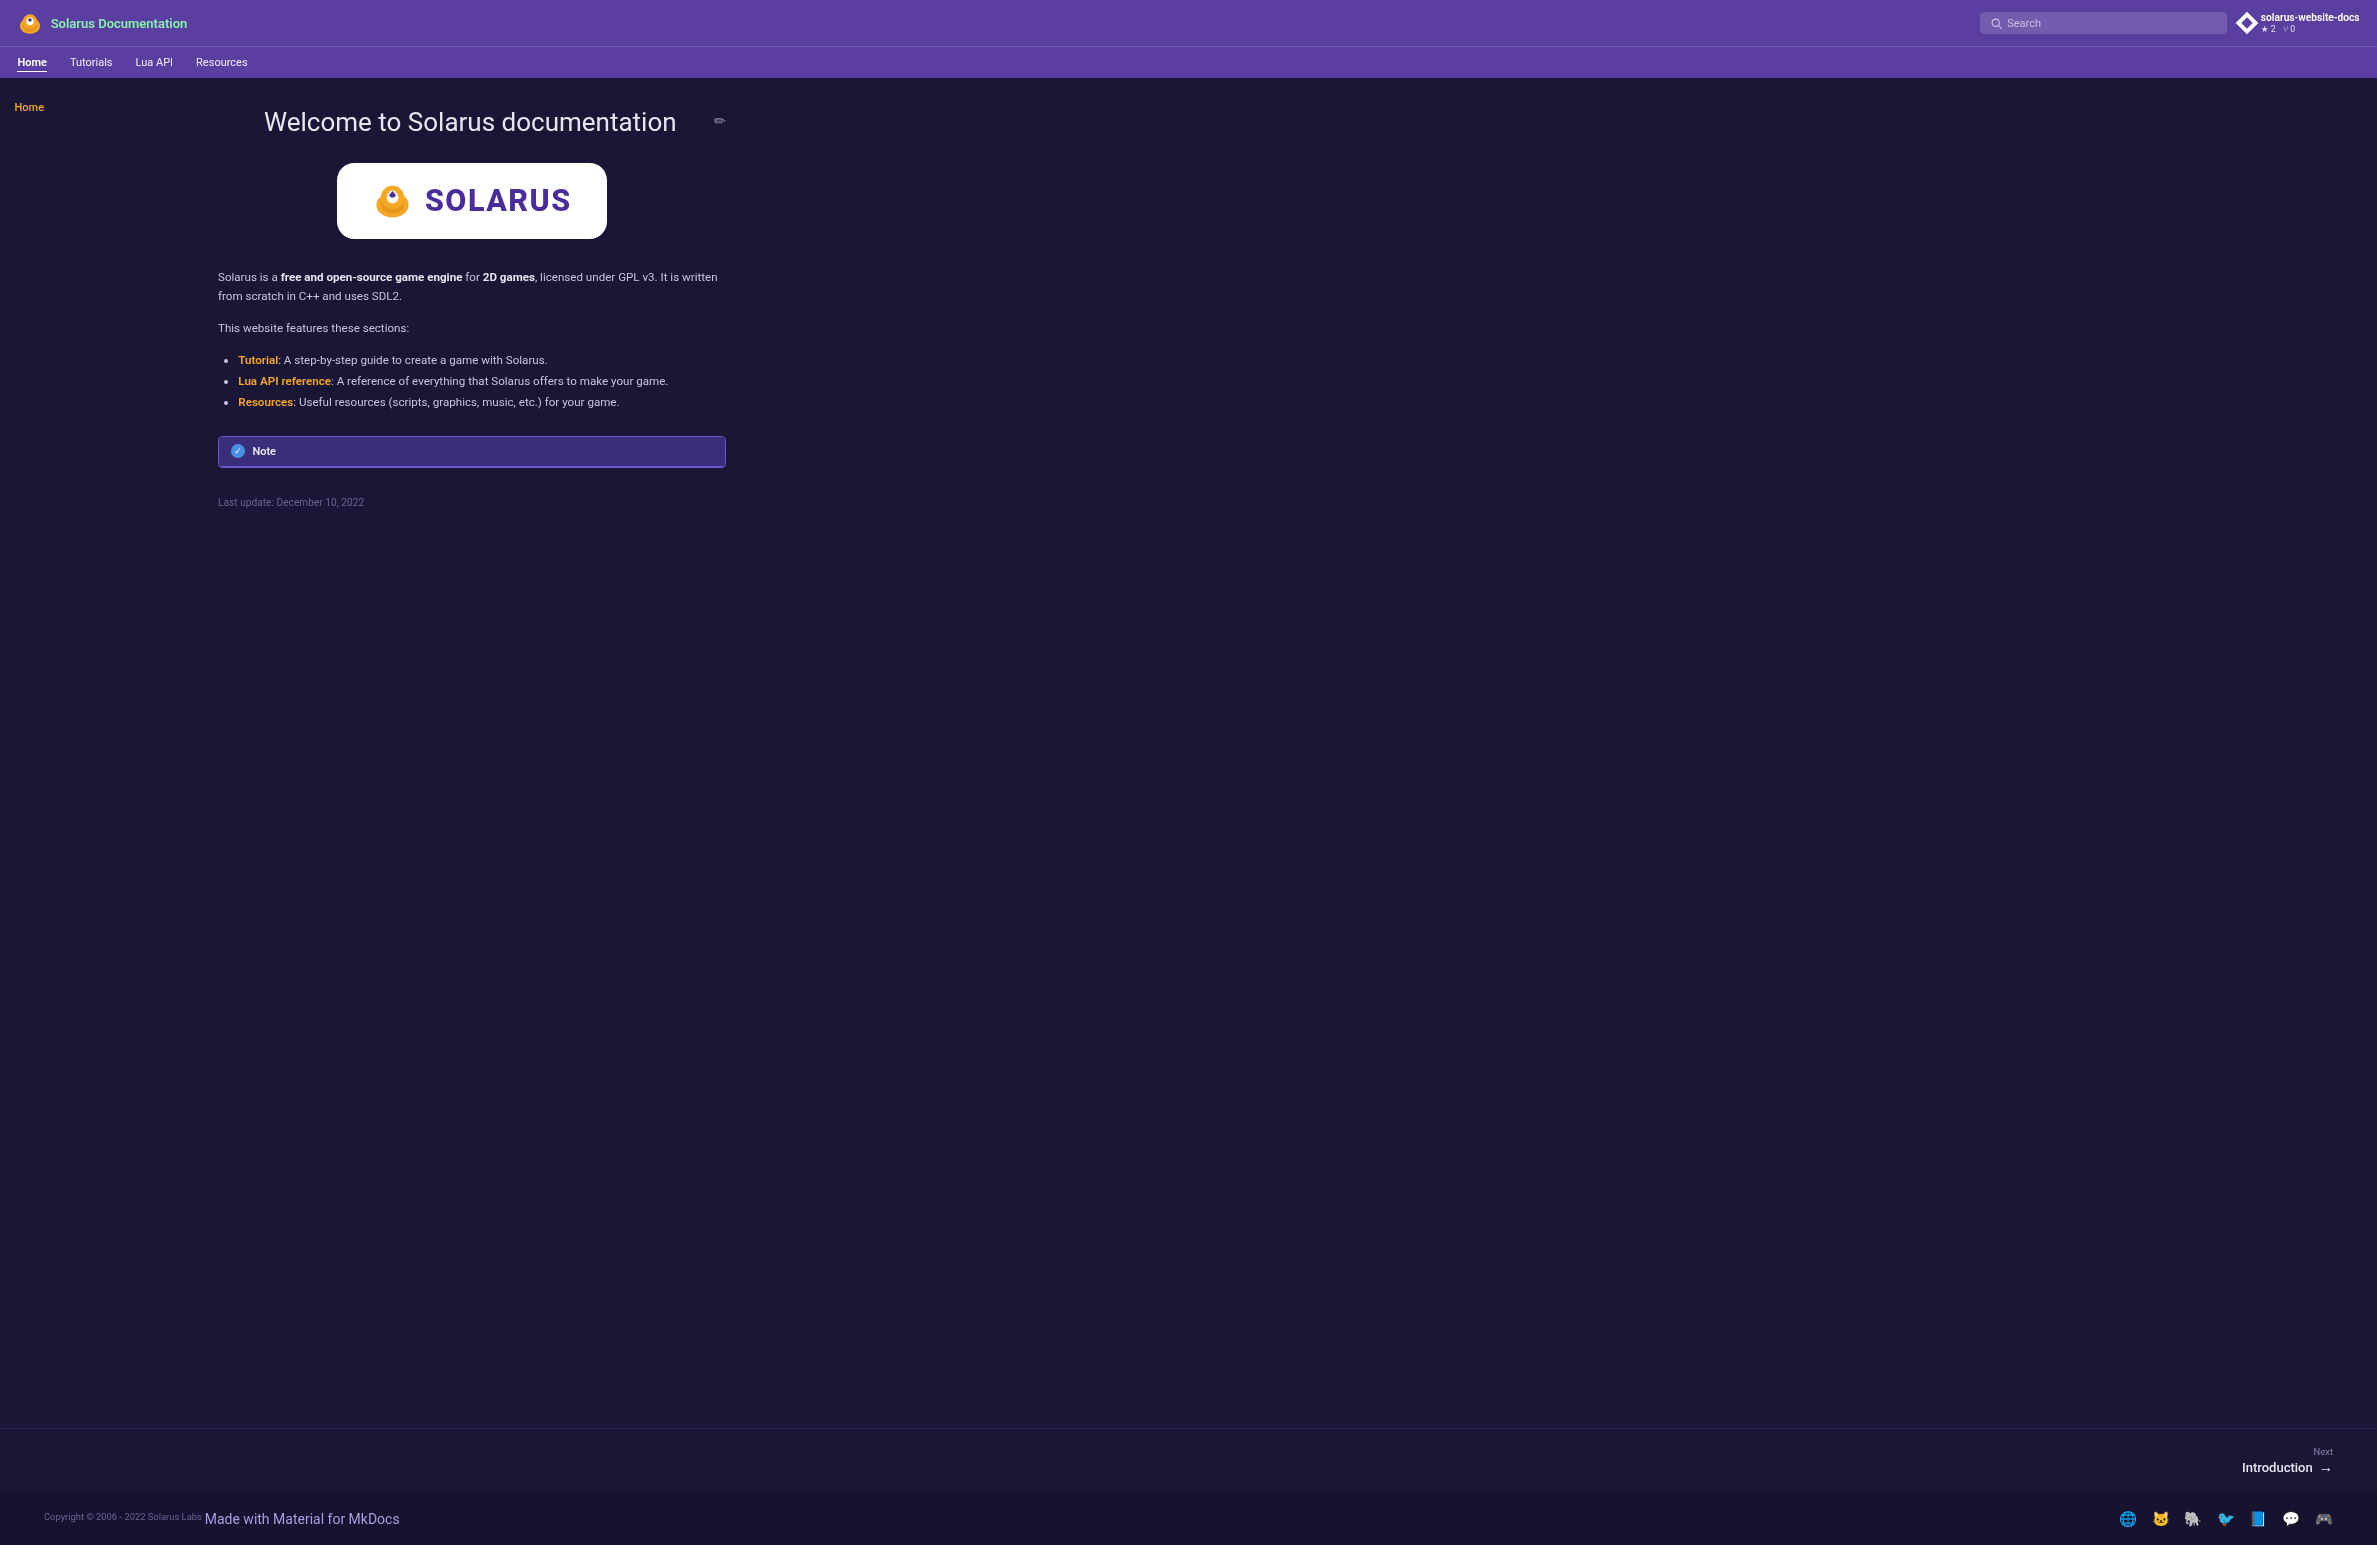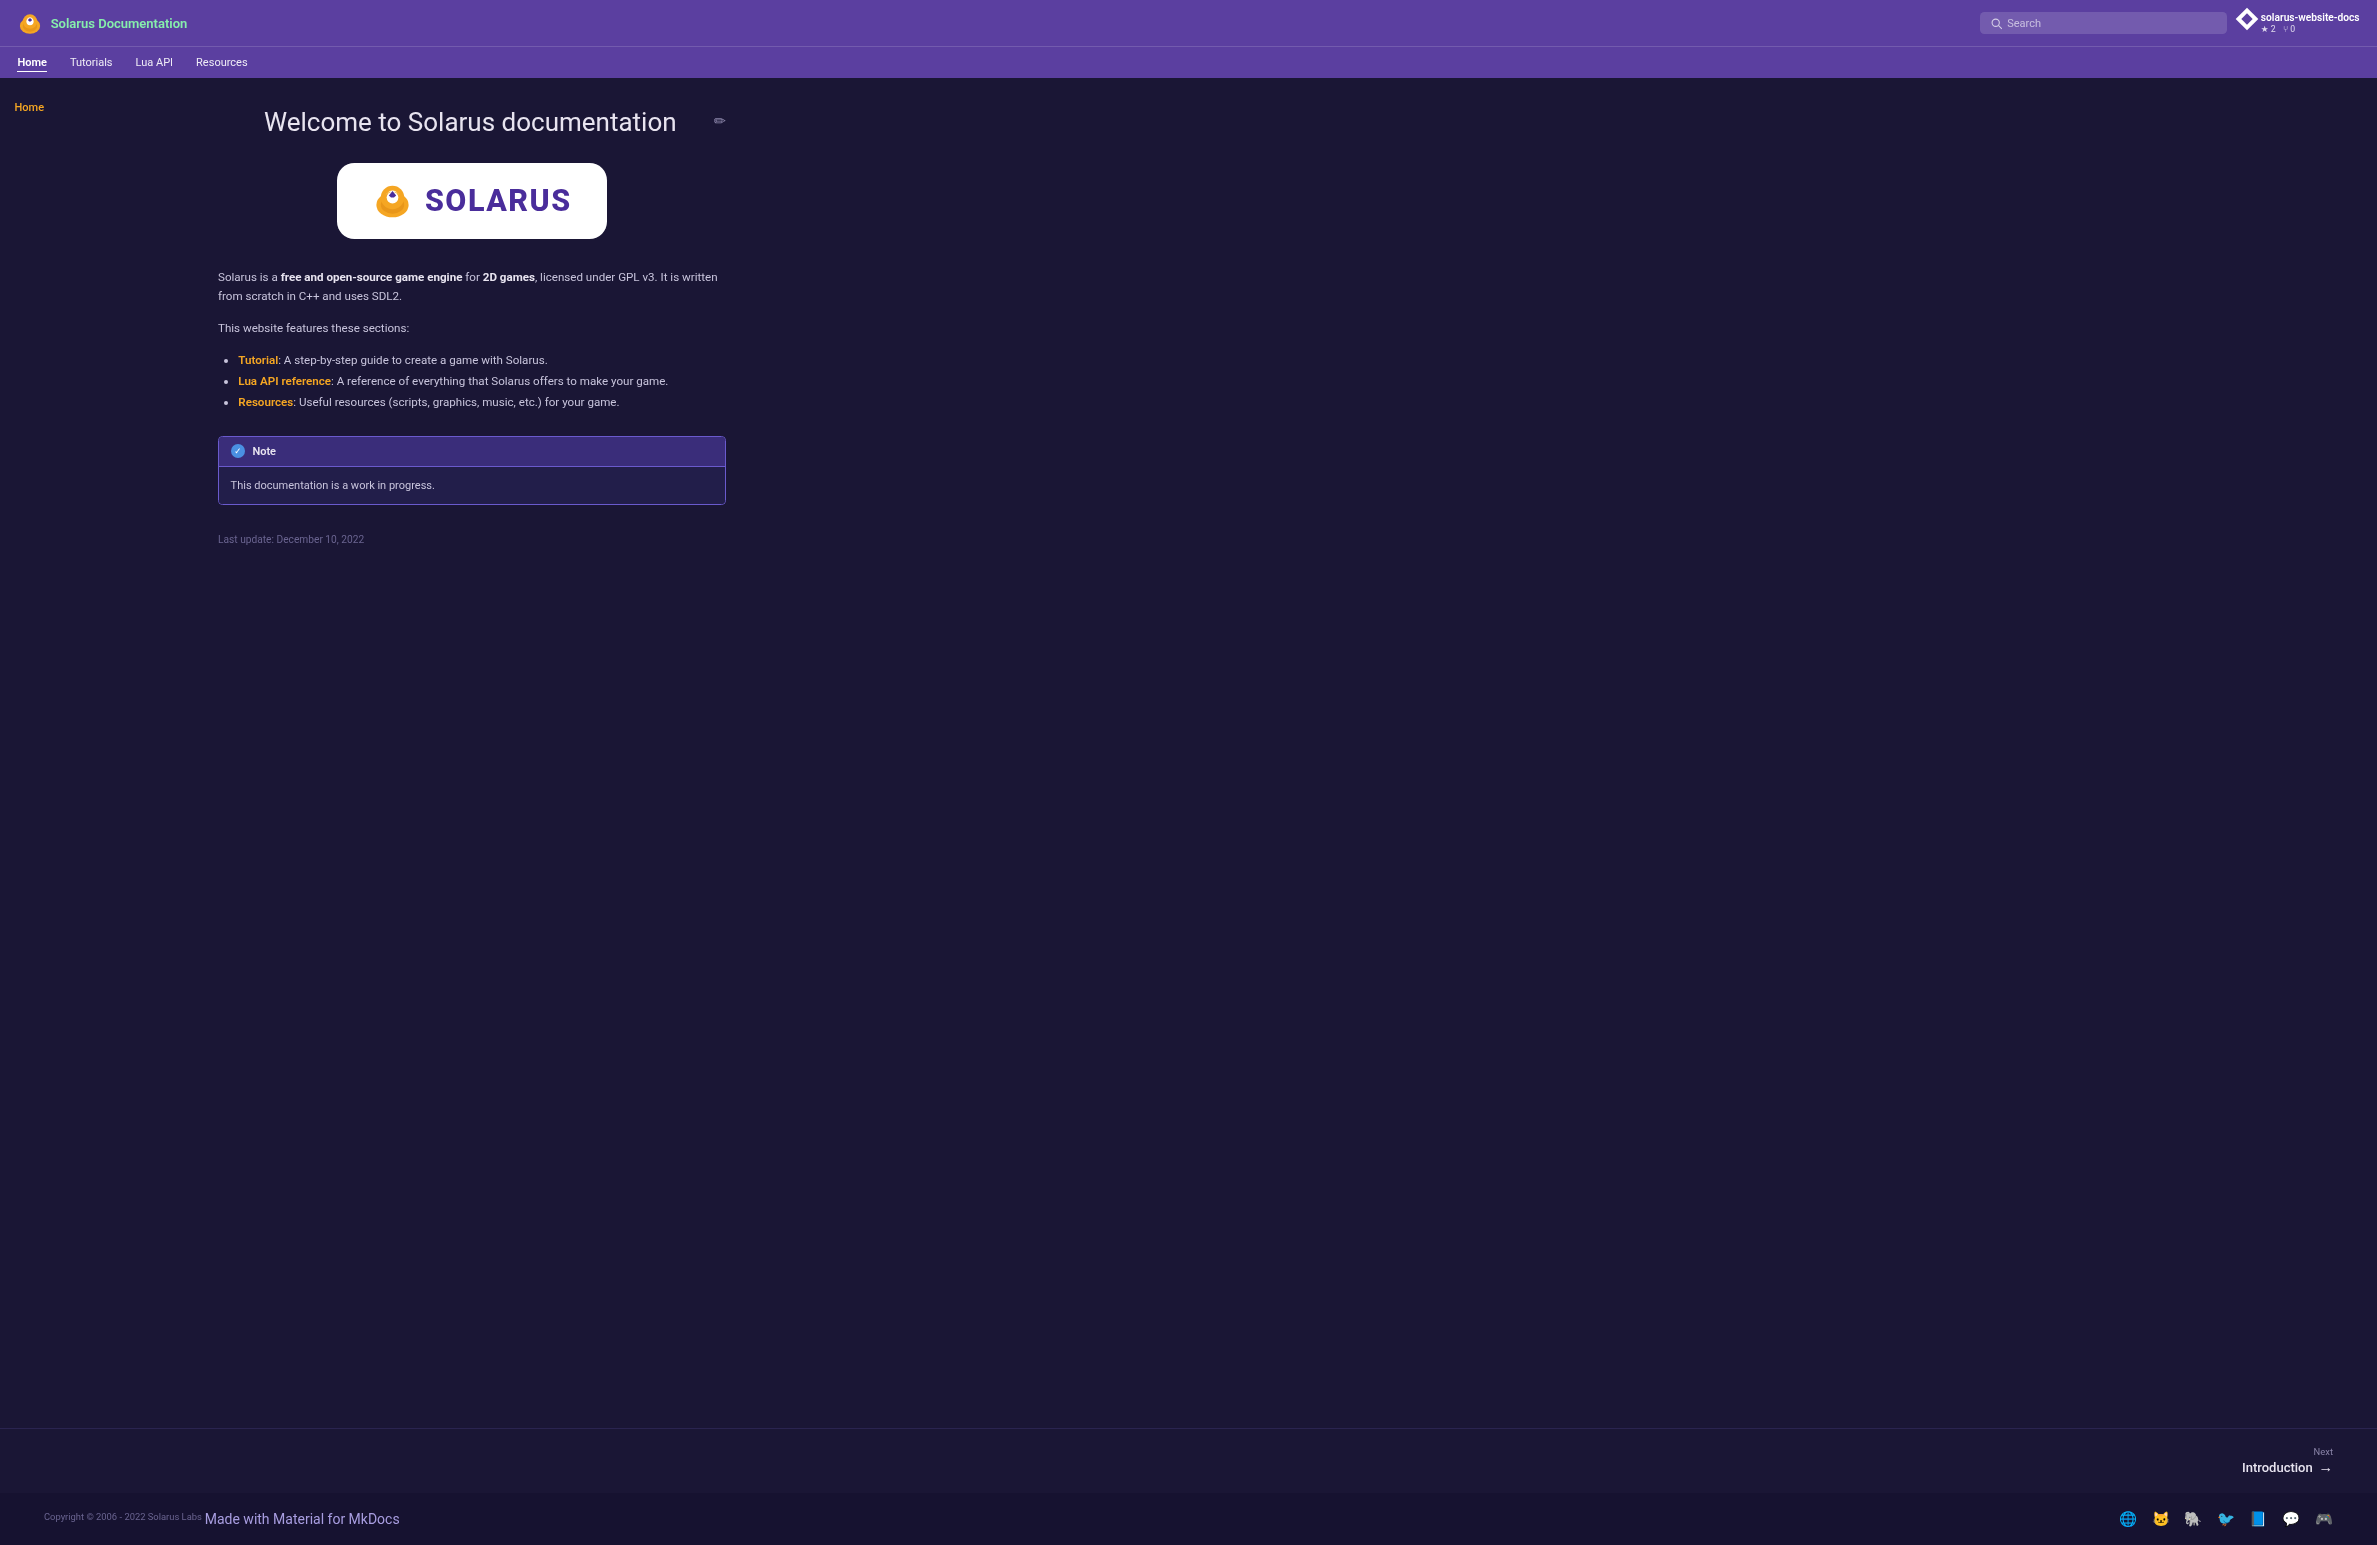--- a/index.html
+++ b/index.html
@@ -51,20 +51,21 @@
       width: 11.6px;
       height: 11.6px;
       flex-shrink: 0;
     }
     .search-input-text {
       color: rgba(255,255,255,0.6);
       font-size: 11px;
     }
     .repo-info {
       display: flex;
+      align-items: center;
       gap: 5.8px;
       color: #fff;
       font-size: 9.4px;
       white-space: nowrap;
     }
     .repo-name-line {
       display: flex;
       flex-direction: column;
       line-height: 1.3;
     }
@@ -395,23 +396,20 @@
       <li>
         <span class="link-text">Resources</span><span>: Useful resources (scripts, graphics, music, etc.) for your game.</span>
       </li>
     </ul>
 
     <div class="note-box">
       <div class="note-header">
         <div class="note-icon">✓</div>
         <span class="note-title">Note</span>
       </div>
-      <div class="note-body">
-        <span class="note-body-text">This documentation is a work in progress.</span>
-      </div>
     </div>
 
     <p class="last-update">Last update: December 10, 2022</p>
   </div>
 </div>
 
 <div class="footer-nav">
   <div class="next-link">
     <span class="next-label">Next</span>
     <div class="next-page">

